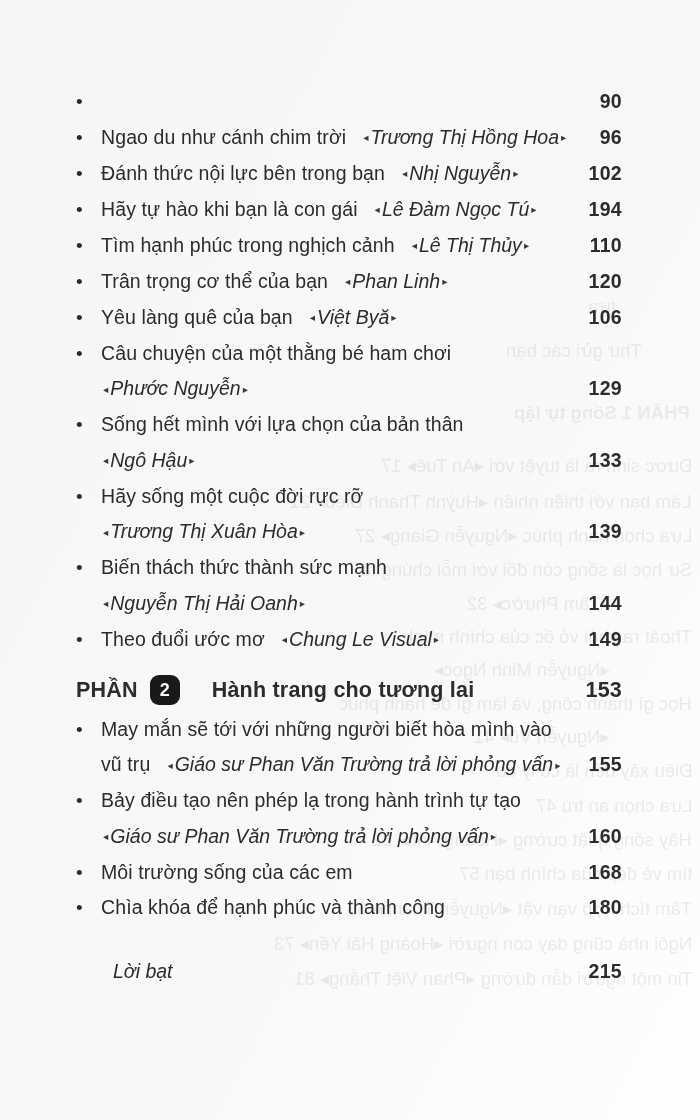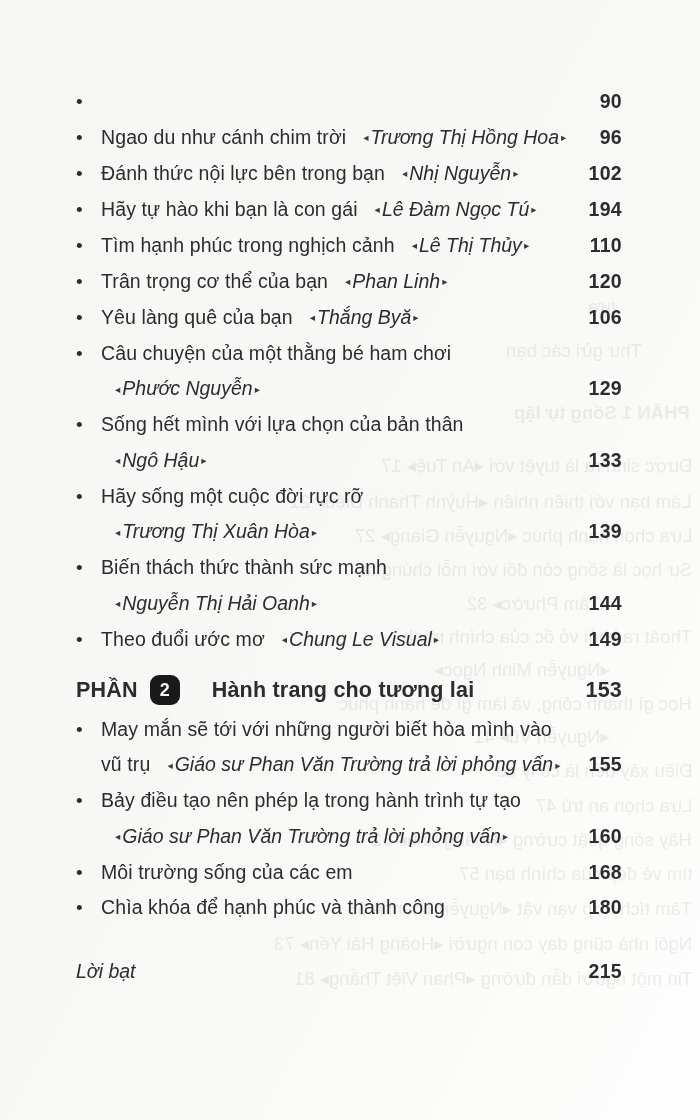--- a/index.html
+++ b/index.html
@@ -16,33 +16,33 @@
   
   .toc{position:absolute;z-index:2;left:76px;top:84px;width:546px;
        font-size:19.5px;line-height:35.5px;}
   .entry{margin:0;}
   .line{display:flex;align-items:baseline;}
   .bullet-box{flex:none;width:25px;}
   .dot{font-size:19px;}
   .entry-text{white-space:nowrap;}
   .title-text{letter-spacing:.1px;}
   .author{font-style:italic;margin-left:15px;}
-  .author.no-gap{margin-left:12px;}
+  .author.no-gap{margin-left:0;}
   .marker{font-style:normal;font-size:10.5px;vertical-align:2.5px;padding:0 2px;color:#3a3a3a;}
   .pagenum{margin-left:auto;padding-left:12px;letter-spacing:.3px;font-weight:bold;}
   
   .section-header{display:flex;align-items:center;font-weight:700;font-size:21.5px;
                   margin:14px 0 4px;line-height:36px;letter-spacing:.2px;}
   .badge{flex:none;width:30px;height:30px;border-radius:9px;background:#191919;
          color:#f7f7f5;display:flex;align-items:center;justify-content:center;
          font-size:18px;font-weight:700;margin:0 32px 0 12px;line-height:1;}
   .section-title{white-space:nowrap;}
   .section-page{margin-left:auto;padding-left:12px;}
   
-  .footer-line{display:flex;align-items:baseline;margin-top:28px;}
+  .footer-line{display:flex;align-items:baseline;margin-top:28px;margin-left:37px;}
   .footer-title{font-style:italic;}
 </style>
 </head>
 <body>
 
 <div id="page">
 
   <div class="toc">
 
     <div id="part1-entries">
@@ -83,21 +83,21 @@
         <div class="entry">
           <div class="line">
             <span class="bullet-box"><span class="dot">•</span></span>
             <span class="entry-text"><span class="title-text">Trân trọng cơ thể của bạn</span><span class="author"><span class="marker">◂</span><span class="author-name">Phan Linh</span><span class="marker">▸</span></span></span>
             <span class="pagenum">120</span>
           </div>
         </div>
         <div class="entry">
           <div class="line">
             <span class="bullet-box"><span class="dot">•</span></span>
-            <span class="entry-text"><span class="title-text">Yêu làng quê của bạn</span><span class="author"><span class="marker">◂</span><span class="author-name">Thắng Byă</span><span class="marker">▸</span></span></span>
+            <span class="entry-text"><span class="title-text">Yêu làng quê của bạn</span><span class="author"><span class="marker">◂</span><span class="author-name">Việt Byă</span><span class="marker">▸</span></span></span>
             <span class="pagenum">106</span>
           </div>
         </div>
         <div class="entry">
           <div class="line">
             <span class="bullet-box"><span class="dot">•</span></span>
             <span class="entry-text"><span class="title-text">Câu chuyện của một thằng bé ham chơi</span></span>
           </div>
           <div class="line">
             <span class="bullet-box"></span>

